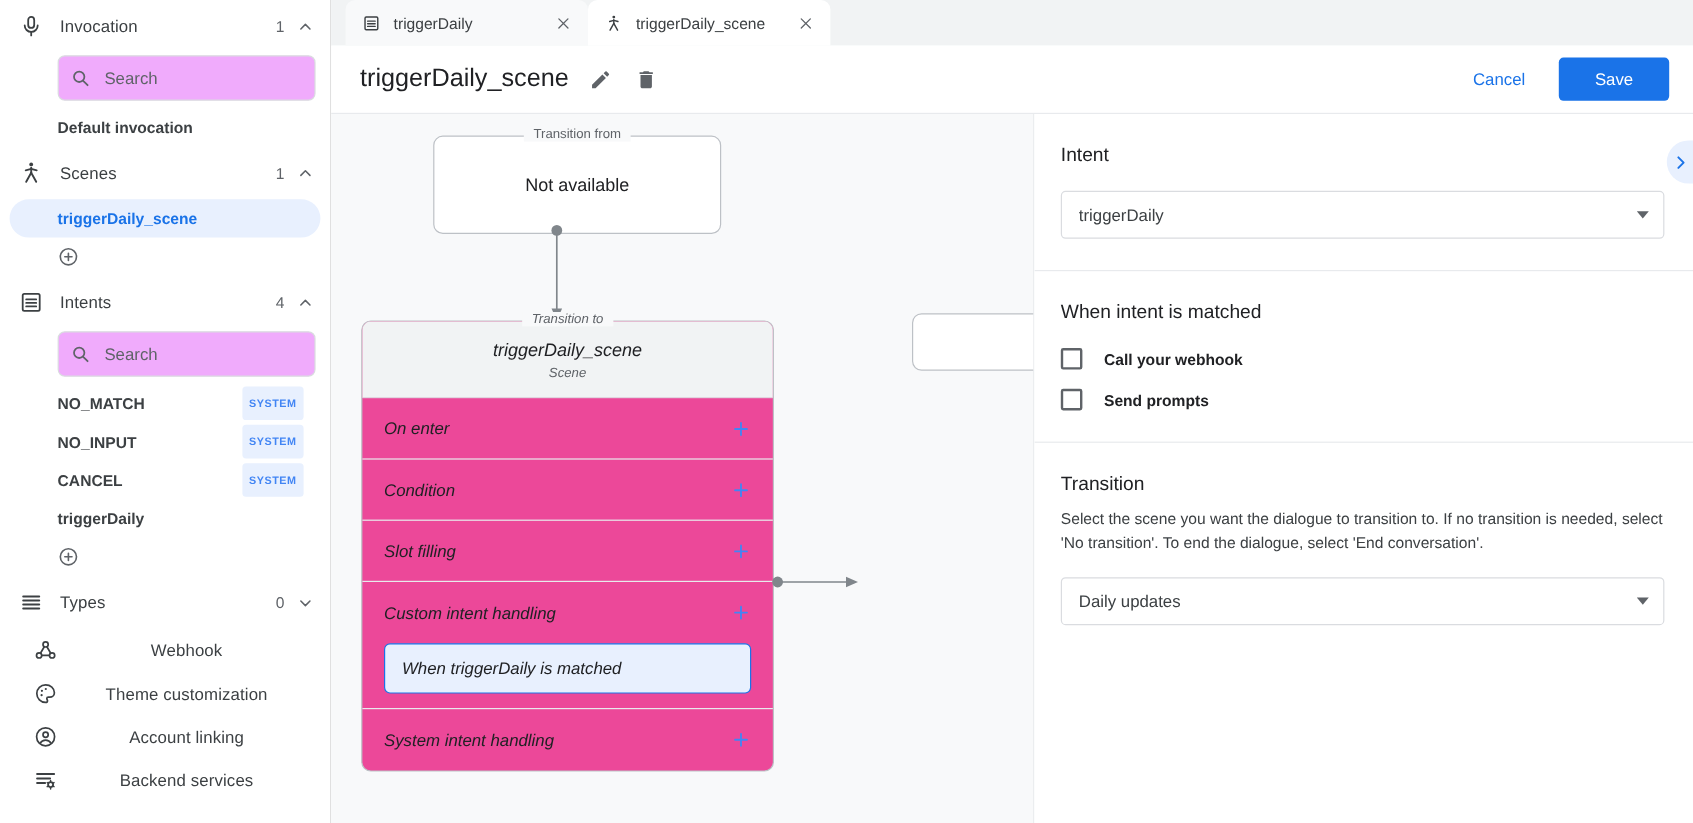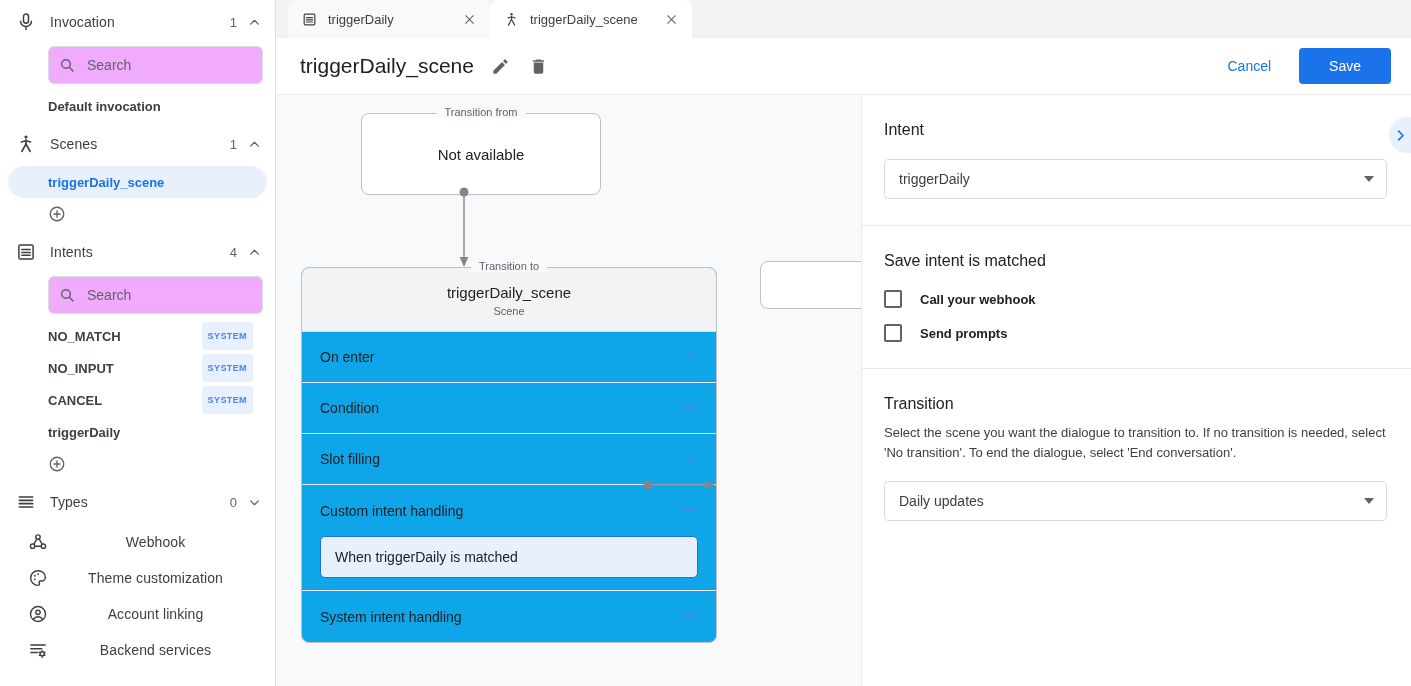--- a/index.html
+++ b/index.html
@@ -133,23 +133,23 @@
   
   #node-from { left: 85px; top: 18px; width: 240px; height: 82px; }
   #node-from .nf-text {
     position: absolute; top: 0; left: 0; right: 0; bottom: 0;
     display: flex; align-items: center; justify-content: center;
     font-size: 15px; color: #202124;
   }
 
   
   #node-scene {
-    left: 25px; top: 172px; width: 416px;
-    border: 1px solid #bdc1c6; border-radius: 8px; background: #0ea5e9;
-    position: absolute; overflow: visible;
+    left: 25px; top: 172px; width: 344px;
+    border: 1px solid #bdc1c6; border-radius: 8px; background: #ec4899;
+    position: absolute; overflow: visible; font-style: italic;
   }
   .scene-head {
     background: #f1f3f4; border-radius: 7px 7px 0 0; padding: 16px 0 14px 0;
     text-align: center; border-bottom: 1px solid #dadce0;
   }
   .scene-head .sh-title { font-size: 15px; color: #202124; }
   .scene-head .sh-sub { font-size: 11px; color: #5f6368; margin-top: 4px; }
 
   .scene-row {
     display: flex; align-items: center; min-height: 51px;
@@ -533,21 +533,21 @@
 
         <div class="rp-section">
           <div class="rp-title">Intent</div>
           <div class="rp-select">
             <span class="rs-val">triggerDaily</span>
             <span class="caret"></span>
           </div>
         </div>
 
         <div class="rp-section">
-          <div class="rp-title">Save intent is matched</div>
+          <div class="rp-title">When intent is matched</div>
           <div class="cb-row">
             <span class="cb-box"></span>
             <span class="cb-label">Call your webhook</span>
           </div>
           <div class="cb-row">
             <span class="cb-box"></span>
             <span class="cb-label">Send prompts</span>
           </div>
         </div>
 

